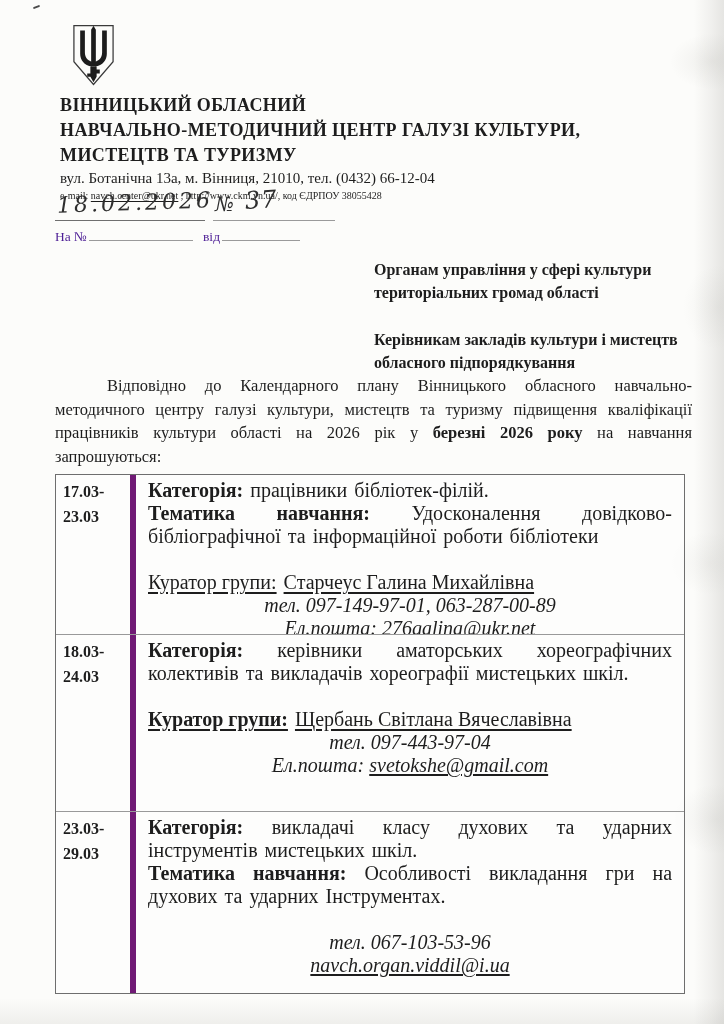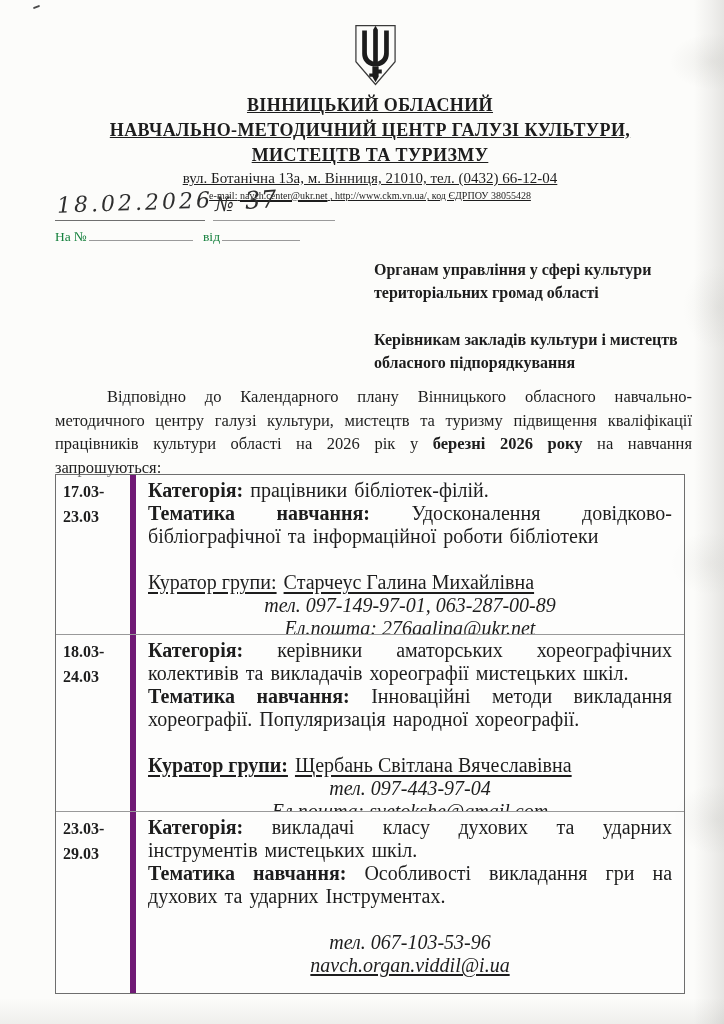--- a/index.html
+++ b/index.html
@@ -18,45 +18,45 @@
       radial-gradient(50px 60px at 95% 30%,rgba(120,118,110,0.08),rgba(0,0,0,0) 70%),
       radial-gradient(55px 45px at 88% 55%,rgba(120,118,110,0.07),rgba(0,0,0,0) 70%),
       radial-gradient(60px 50px at 93% 80%,rgba(120,118,110,0.09),rgba(0,0,0,0) 70%);
     pointer-events:none;}
   .scan-bottom{position:absolute;left:0;bottom:0;width:100%;height:26px;
     background:linear-gradient(180deg,rgba(120,118,112,0) 0%,rgba(120,118,112,0.10) 100%);
     pointer-events:none;}
   .pen-mark{position:absolute;left:33px;top:6px;width:7px;height:2px;background:#4a4a4a;
     transform:rotate(-20deg);border-radius:1px;}
   
-  .header{position:absolute;left:60px;top:24px;width:620px;text-align:center;text-decoration:underline;}
+  .header{position:absolute;left:60px;top:24px;width:620px;text-align:left;}
   .emblem{display:inline-block;margin-left:10px;}
   .org-name{font-weight:bold;font-size:18px;line-height:22px;letter-spacing:0.4px;margin-top:3px;}
   .addr{font-size:15px;line-height:17px;margin-top:4px;}
   .contact{font-size:10px;line-height:17px;}
   .u{text-decoration:underline;text-underline-offset:2px;}
   
   .ref{position:absolute;left:55px;top:190px;width:300px;}
   .hw-line{height:34px;position:relative;}
   .hw{font-family:"DejaVu Serif",serif;font-style:italic;color:#2e2e2e;}
   .hw-date{position:absolute;left:2px;top:0;font-size:22px;letter-spacing:3px;transform:rotate(-2deg);}
   .hw-no{position:absolute;left:160px;top:2px;font-size:20px;}
   .hw-num{position:absolute;left:190px;top:-4px;font-size:24px;letter-spacing:1px;transform:rotate(-4deg);}
   .rule-a{position:absolute;left:0;top:30px;width:150px;border-bottom:1.3px solid #6f6f6f;}
   .rule-b{position:absolute;left:158px;top:30px;width:122px;border-bottom:1.3px solid #9a9a9a;}
-  .ref-line2{margin-top:3px;font-size:13.5px;color:#15803d;}
+  .ref-line2{margin-top:3px;font-size:13.5px;color:#4c1d95;}
   .blank{display:inline-block;border-bottom:1px solid #9a9a9a;height:13px;vertical-align:baseline;}
   .blank-1{width:104px;margin-left:2px;margin-right:10px;}
   .blank-2{width:78px;margin-left:2px;}
   
   .recipients{position:absolute;left:374px;top:254px;width:305px;
     font-weight:bold;font-size:16px;line-height:23px;}
   .recipients p{margin:4px 0 24px 0;}
   
-  .body-par{position:absolute;left:55px;top:385px;width:637px;
+  .body-par{position:absolute;left:55px;top:374px;width:637px;
     font-size:16.5px;line-height:23.5px;text-align:justify;text-indent:52px;word-spacing:3px;}
   
   .schedule{position:absolute;left:55px;top:474px;width:628px;border:1px solid #6e6e6e;
     background:rgba(255,255,255,0.4);}
   .s-row{display:flex;}
   .s-row + .s-row{border-top:1px solid #999;}
   .r1{height:159px;} .r2{height:176px;} .r3{height:181px;}
   .date-cell{width:80px;border-right:6px solid #701a75;padding:4px 4px 0 7px;
     font-weight:bold;font-size:16px;line-height:25px;box-sizing:border-box;flex:none;}
   .info-cell{flex:1;padding:4px 12px 0 12px;font-size:20px;line-height:23px;overflow:hidden;}
@@ -135,21 +135,20 @@
       </div>
     </div>
 
     <div class="s-row r2">
       <div class="date-cell">
         <div>18.03-</div>
         <div>24.03</div>
       </div>
       <div class="info-cell">
         <p class="just"><span class="lbl">Категорія:</span> <span>керівники аматорських хореографічних колективів та викладачів  хореографії мистецьких шкіл.</span></p>
-        <p class="just"><span class="lbl">Тематика навчання:</span> <span>Інноваційні методи викладання хореографії. Популяризація народної хореографії.</span></p>
         <div class="spacer"></div>
         <p class="curator"><span class="lbl">Куратор групи:</span><span class="name">Щербань Світлана Вячеславівна</span></p>
         <p class="center-line">тел. 097-443-97-04</p>
         <p class="center-line"><span>Ел.пошта: </span><span class="email-u">svetokshe@gmail.com</span></p>
       </div>
     </div>
 
     <div class="s-row r3">
       <div class="date-cell">
         <div>23.03-</div>

